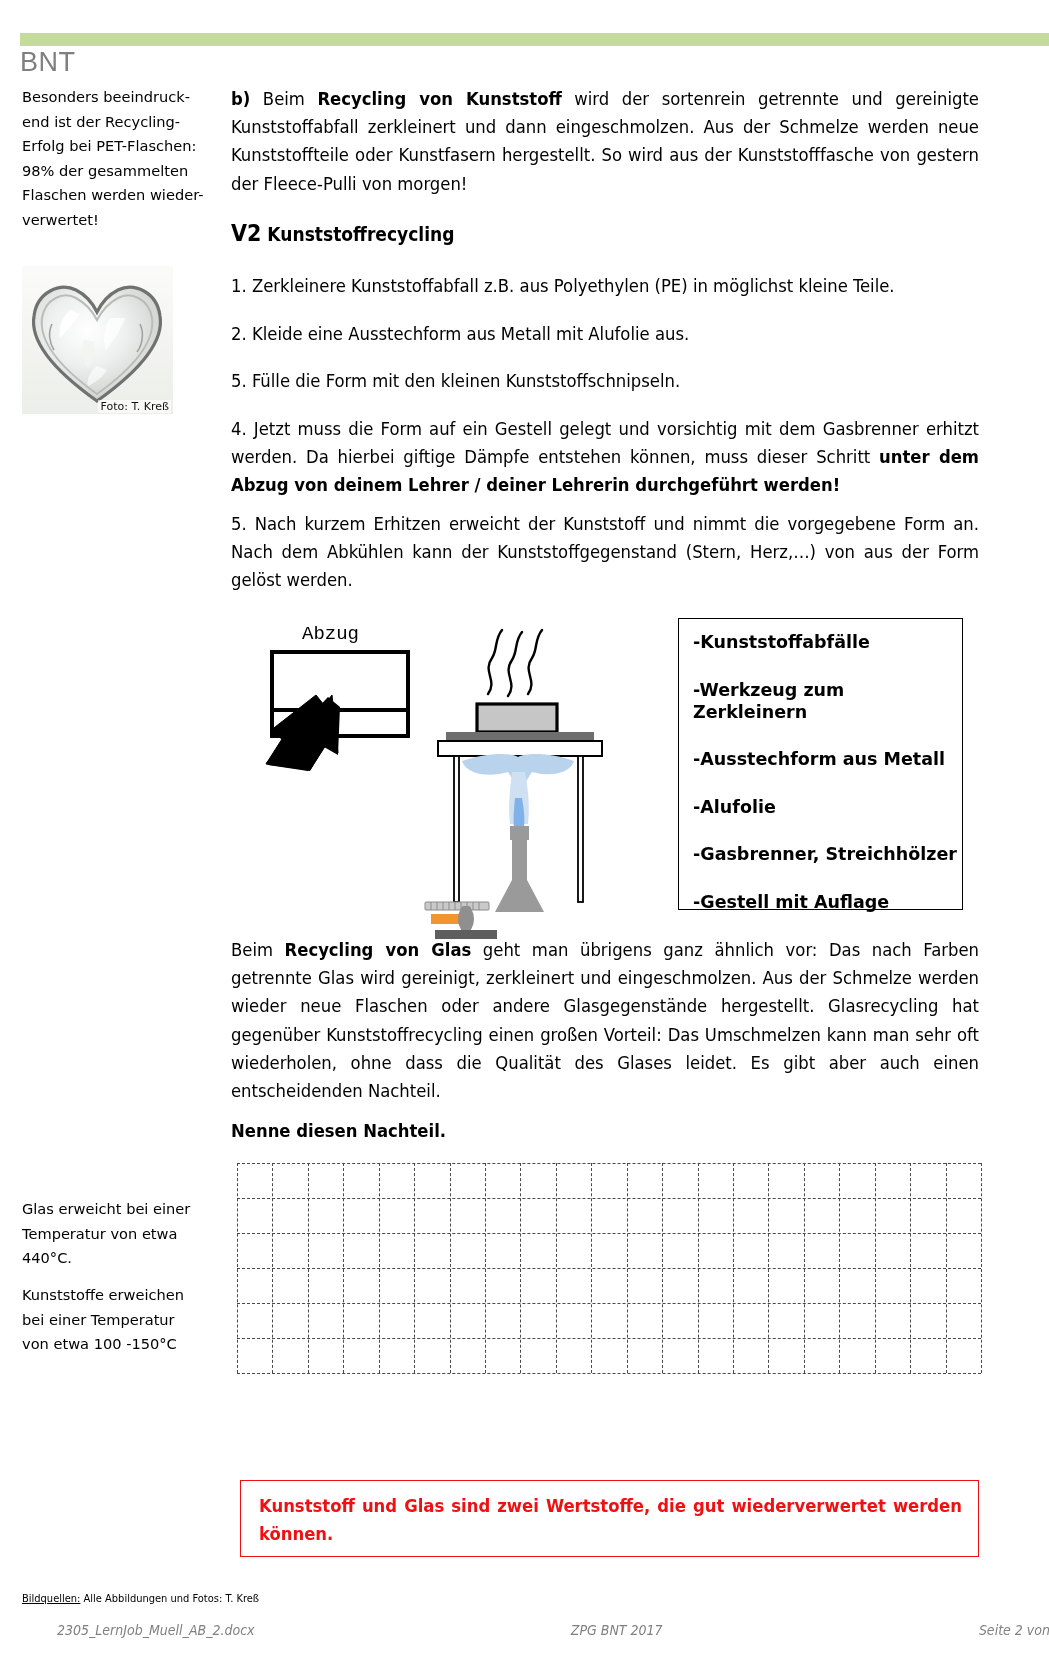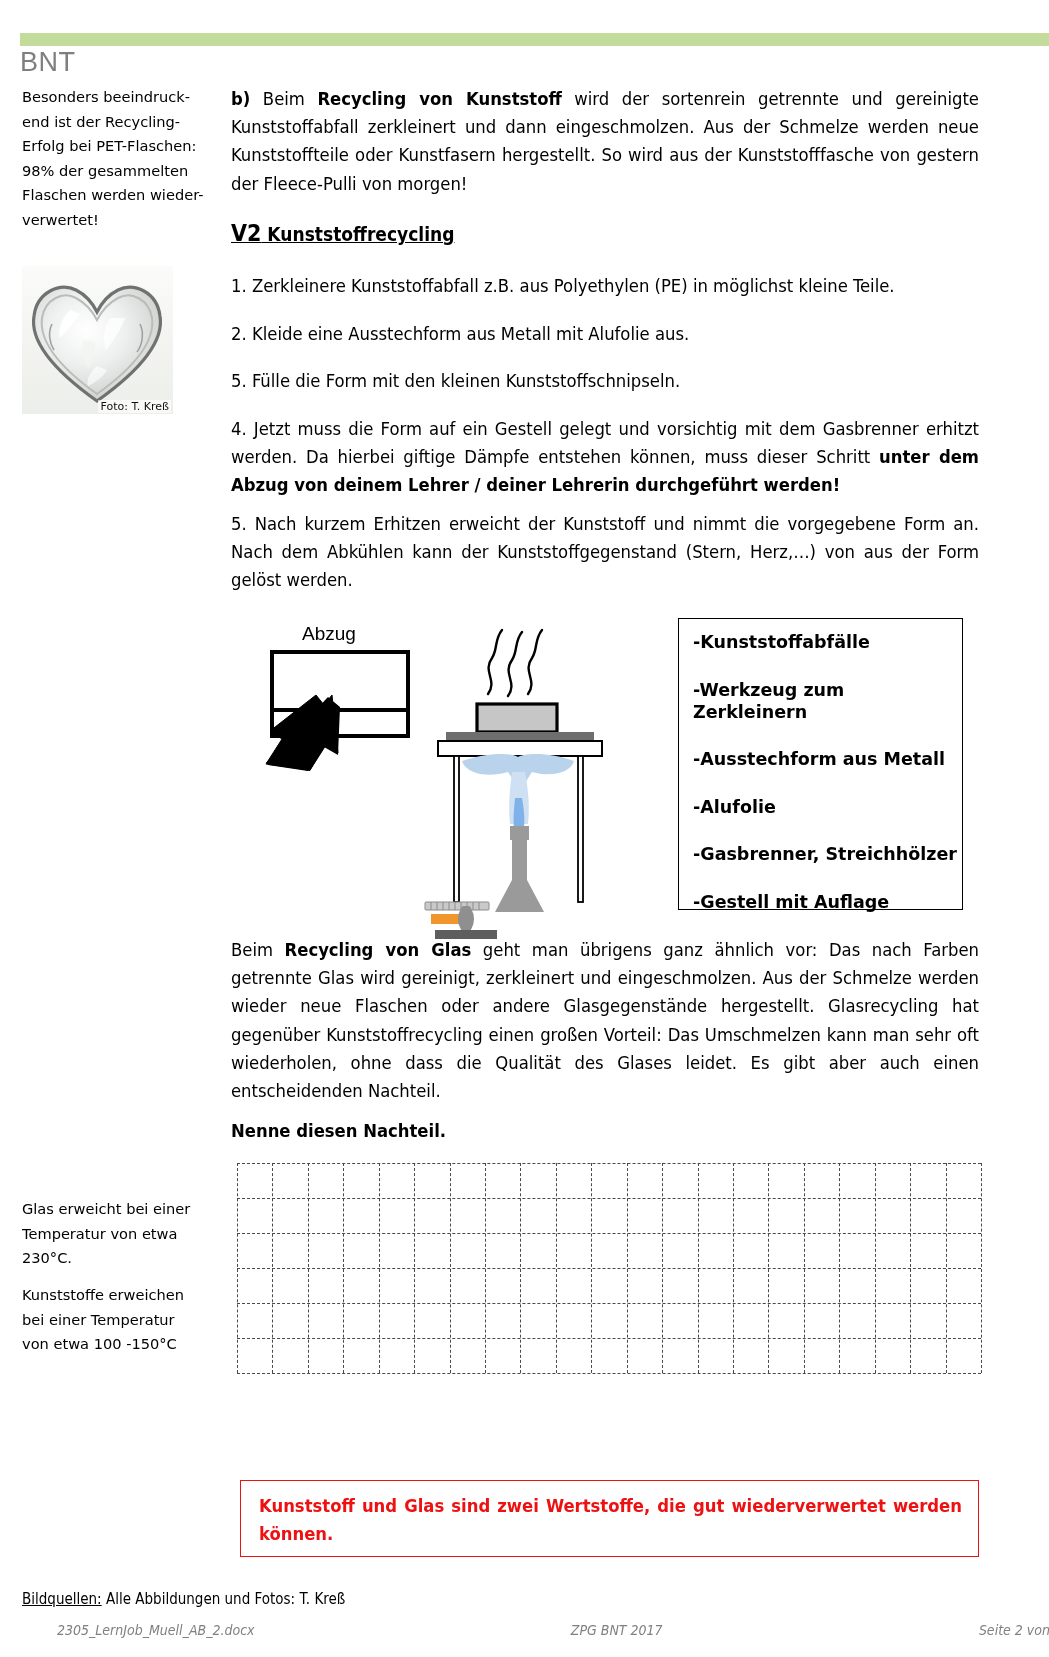--- a/index.html
+++ b/index.html
@@ -79,21 +79,20 @@
     text-align: justify;
     color: #000;
     font-stretch: condensed;
   }
   .para b { font-weight: bold; }
   .heading-v2 {
     font-family: "DejaVu Sans Condensed", "DejaVu Sans", sans-serif;
     font-stretch: condensed;
     font-weight: bold;
     color: #000;
-    text-decoration: underline;
   }
   .heading-v2 .v2 { font-size: 23px; }
   .heading-v2 .v2label { font-size: 19px; }
   .step {
     font-family: "DejaVu Sans Condensed", "DejaVu Sans", sans-serif;
     font-stretch: condensed;
     font-size: 18.3px;
     line-height: 28.2px;
     text-align: justify;
     color: #000;
@@ -118,21 +117,21 @@
 
   
   .illus {
     position: absolute;
     left: 262px; top: 622px;
     width: 400px; height: 290px;
   }
   .abzug-label {
     position: absolute;
     left: 40px; top: 0px;
-    font-family: Liberation Sans, sans-serif;
+    font-family: Liberation Mono, monospace;
     font-size: 19px;
     line-height: 24px;
     color: #000;
     text-align: center;
   }
   .abzug-box {
     position: absolute;
     left: 8px; top: 28px;
     width: 140px; height: 88px;
     border: 4px solid #000;
@@ -210,21 +209,21 @@
     text-align: justify;
     padding: 11px 16px 0 18px;
   }
 
   
   .src-line {
     position: absolute;
     left: 22px; top: 1590px;
     font-family: "DejaVu Sans Condensed", "DejaVu Sans", sans-serif;
     font-stretch: condensed;
-    font-size: 15px;
+    font-size: 11px;
     line-height: 18px;
     color: #000;
   }
   .src-line .u { text-decoration: underline; }
   .footer-row {
     position: absolute;
     left: 22px; top: 1622px;
     width: 1005px;
     display: flex;
     justify-content: space-between;
@@ -275,21 +274,21 @@
     <path d="M75 100 C 68 106, 64 114, 66 120 C 74 116, 82 110, 85 104 Z" fill="#ffffff" opacity="0.6"></path>
     <path d="M30 58 C 26 66, 27 76, 32 84" fill="none" stroke="#9ea3a1" stroke-width="1.6"></path>
     <path d="M118 58 C 122 66, 121 78, 115 86" fill="none" stroke="#9ea3a1" stroke-width="1.6"></path>
   </svg>
   <div class="photo-caption">Foto: T. Kreß</div>
 </div>
 
 <div class="side-note side-note-2">
   <div>Glas erweicht bei einer</div>
   <div>Temperatur von etwa</div>
-  <div>230°C.</div>
+  <div>440°C.</div>
 </div>
 
 <div class="side-note side-note-3">
   <div>Kunststoffe erweichen</div>
   <div>bei einer Temperatur</div>
   <div>von etwa 100 -150°C</div>
 </div>
 
 <div class="para b-para"><b>b)</b><span> Beim </span><b>Recycling von Kunststoff</b><span> wird der sortenrein getrennte und gereinigte Kunststoffabfall zerkleinert und dann eingeschmolzen. Aus der Schmelze werden neue Kunststoffteile oder Kunstfasern hergestellt.  So wird aus der Kunststofffasche von gestern der Fleece-Pulli von morgen!</span></div>
 

